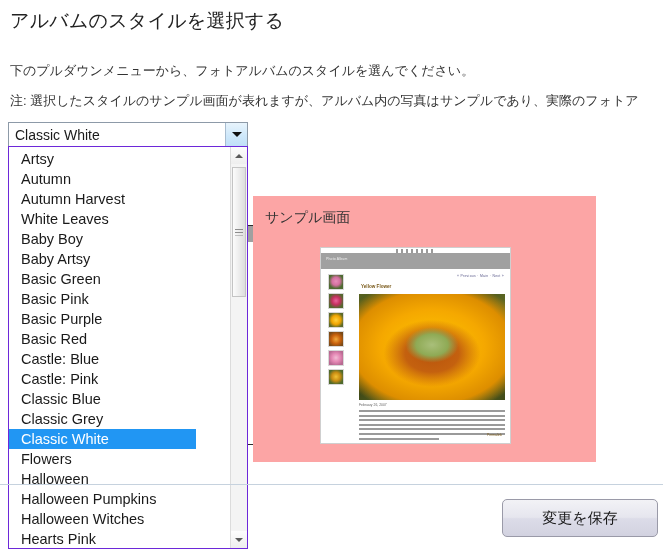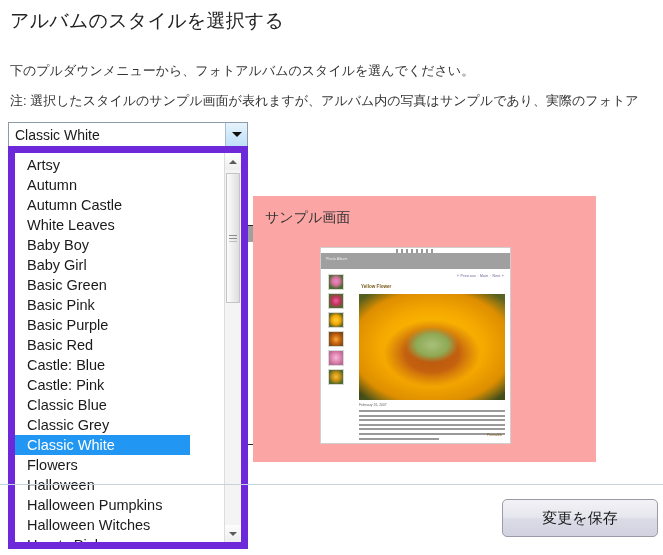--- a/index.html
+++ b/index.html
@@ -248,21 +248,21 @@
   }
 
   
   .dropdown {
     position: absolute;
     left: 8px;
     top: 146px;
     width: 240px;
     height: 403px;
     box-sizing: border-box;
-    border: 7px solid #6d28d9;
+    border: 1px solid #6d28d9;
     background: #ffffff;
     display: flex;
     overflow: hidden;
     gap: 34px;
   }
   .dd-options {
     flex: 1;
     overflow: hidden;
     padding-top: 2px;
   }
@@ -384,24 +384,24 @@
   <div class="combo-value">Classic White</div>
   <div class="combo-arrow-btn">
     <span class="tri-down"></span>
   </div>
 </div>
 
 <div class="dropdown">
   <div class="dd-options">
       <div class="dd-option">Artsy</div>
       <div class="dd-option">Autumn</div>
-      <div class="dd-option">Autumn Castle</div>
+      <div class="dd-option">Autumn Harvest</div>
       <div class="dd-option">White Leaves</div>
       <div class="dd-option">Baby Boy</div>
-      <div class="dd-option">Baby Girl</div>
+      <div class="dd-option">Baby Artsy</div>
       <div class="dd-option">Basic Green</div>
       <div class="dd-option">Basic Pink</div>
       <div class="dd-option">Basic Purple</div>
       <div class="dd-option">Basic Red</div>
       <div class="dd-option">Castle: Blue</div>
       <div class="dd-option">Castle: Pink</div>
       <div class="dd-option">Classic Blue</div>
       <div class="dd-option">Classic Grey</div>
       <div class="dd-option selected">Classic White</div>
       <div class="dd-option">Flowers</div>

